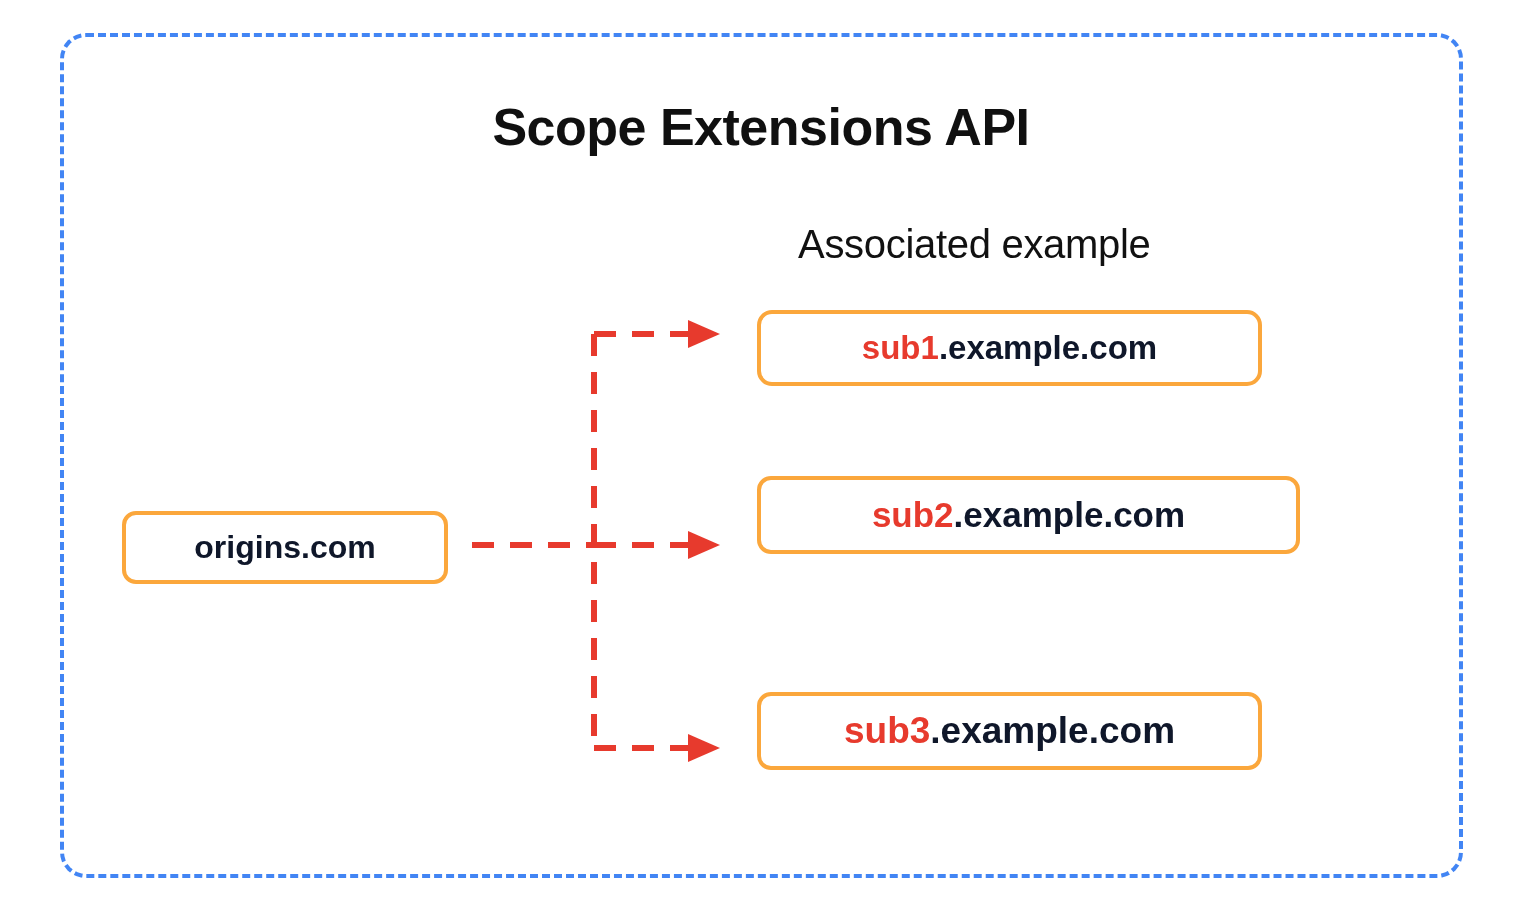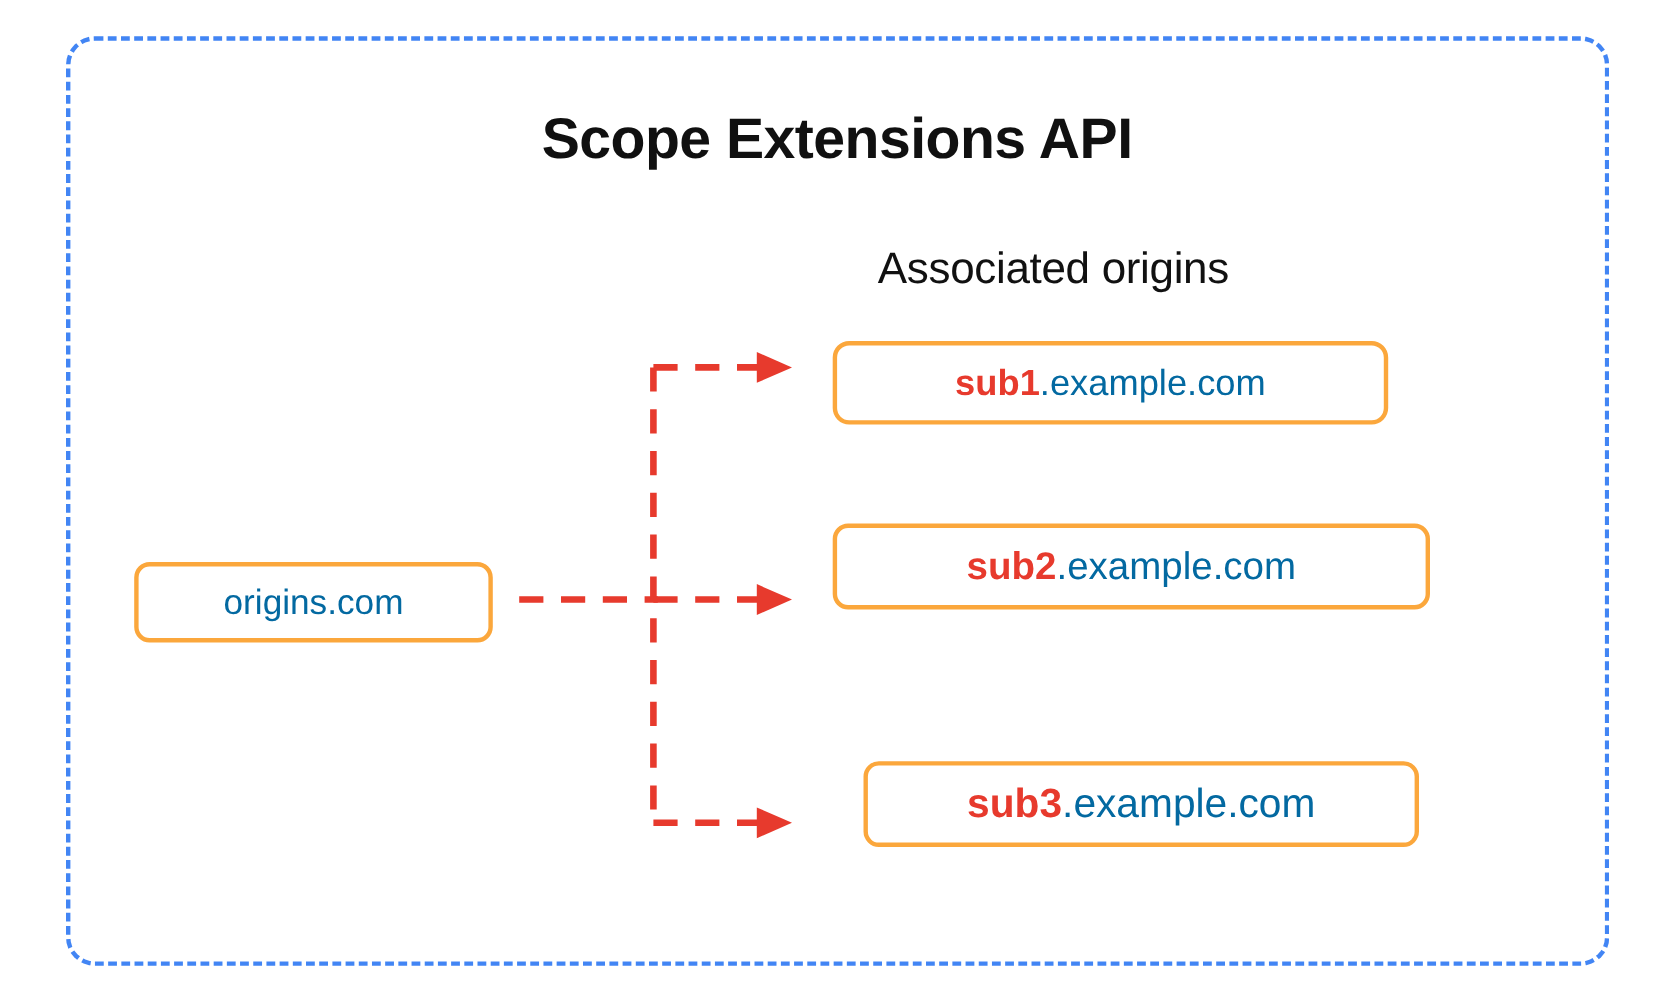--- a/index.html
+++ b/index.html
@@ -76,22 +76,22 @@
     display: flex;
     align-items: center;
     justify-content: center;
     white-space: nowrap;
   }
   .origin-box .sub {
     color: #e73a2d;
     font-weight: bold;
   }
   .origin-box .domain {
-    color: #0369a1;
-    font-weight: normal;
+    color: #0f172a;
+    font-weight: bold;
   }
 
   .box-main {
     left: 122px;
     top: 511px;
     width: 326px;
     height: 73px;
     font-size: 32px;
   }
   .box-sub1 {
@@ -108,21 +108,20 @@
     width: 543px;
     height: 78px;
     font-size: 35px;
   }
   .box-sub3 {
     left: 757px;
     top: 692px;
     width: 505px;
     height: 78px;
     font-size: 37px;
-    margin-left: 28px;
   }
 
   
   .connectors {
     position: absolute;
     left: 0;
     top: 0;
     width: 1520px;
     height: 914px;
     pointer-events: none;
@@ -131,21 +130,21 @@
 </head>
 <body>
 
 <div id="canvas">
 
   <div class="api-container"></div>
 
   <div class="diagram-title">Scope Extensions API</div>
 
 
-  <div class="section-label label-associated">Associated origins</div>
+  <div class="section-label label-associated">Associated example</div>
 
   <div class="origin-box box-main">
     <span class="sub"></span>
       <span class="domain">origins.com</span>
   </div>
 
   <div class="origin-box box-sub1">
     <span class="sub">sub1</span>
       <span class="domain">.example.com</span>
   </div>

